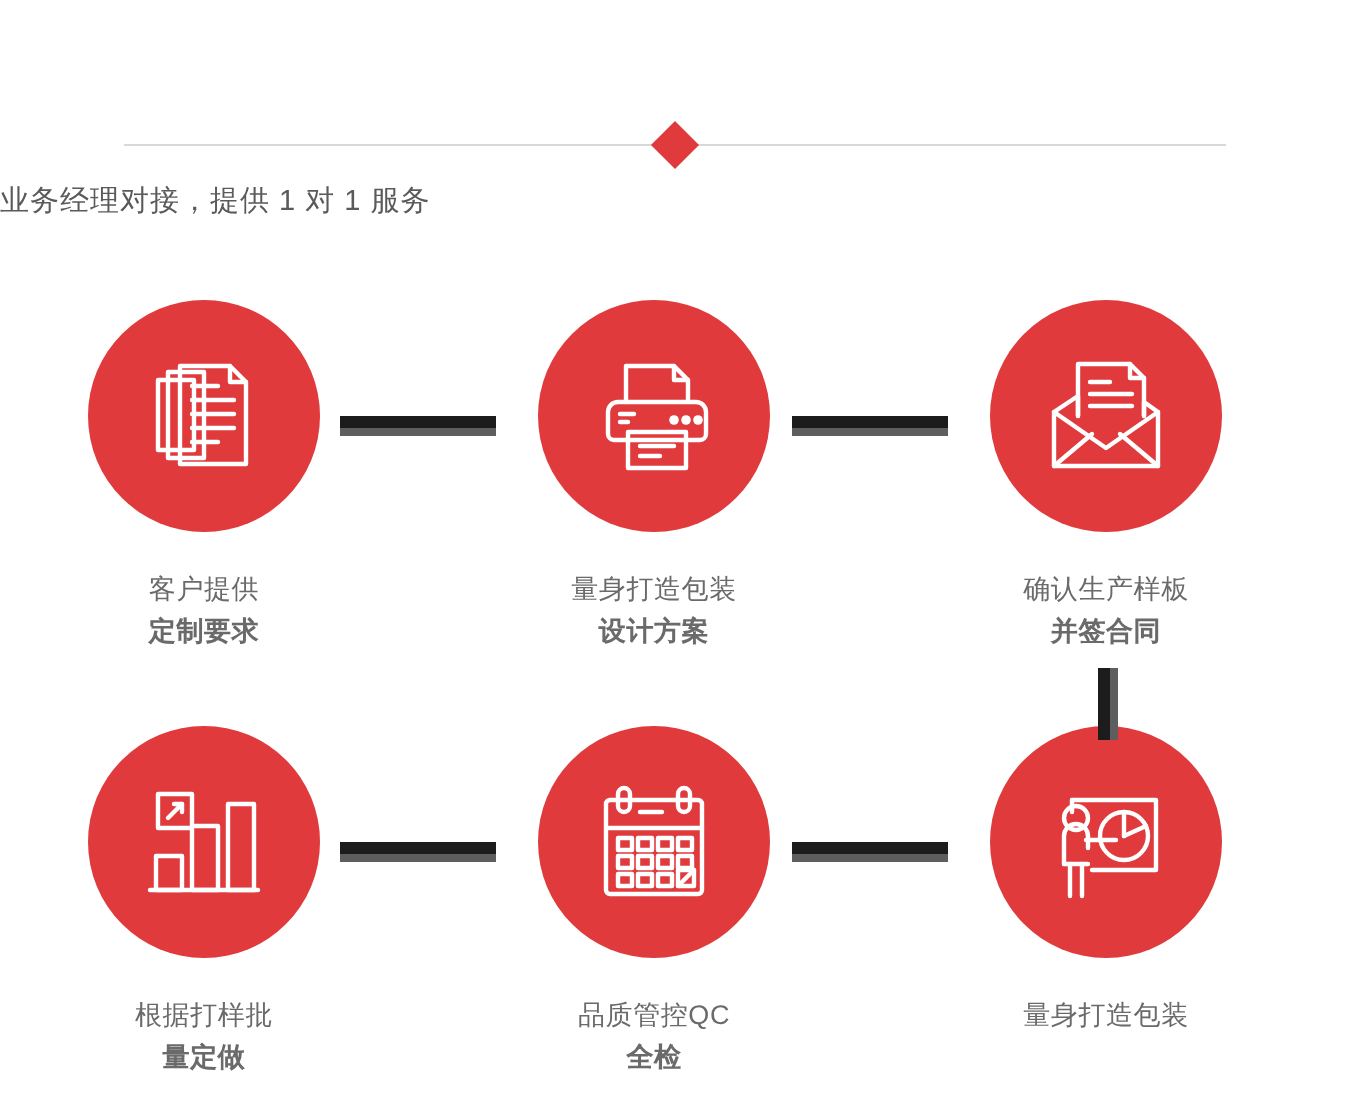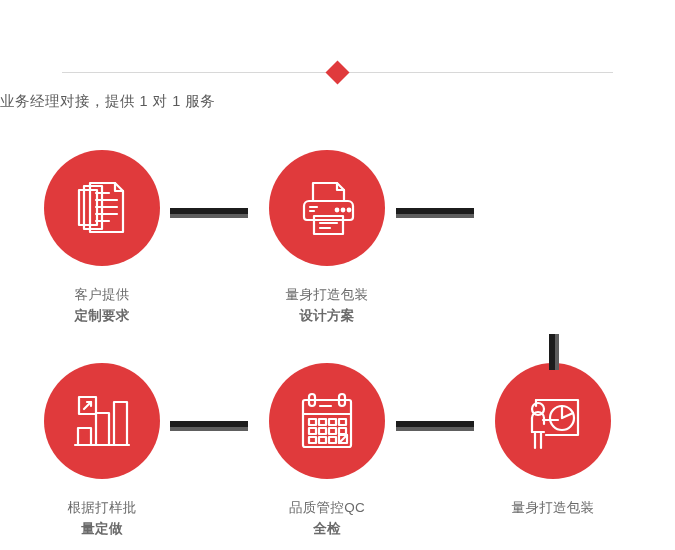--- a/index.html
+++ b/index.html
@@ -222,20 +222,42 @@
           <line x1="24" y1="51" x2="34" y2="51"></line>
         </svg>
       </span>
     </div>
     <div class="step-label">
       <span>量身打造包装</span>
       <span class="line2">设计方案</span>
     </div>
   </div>
 
+  <div class="step step-col-3 step-row-1">
+    <div class="circle">
+      <span>
+        <svg width="62" height="62" viewBox="0 0 62 62" fill="none" stroke="#ffffff" stroke-width="2.2" stroke-linejoin="round" stroke-linecap="round">
+          <path d="M17 31 L17 5 L43 5 L50 12 L50 31"></path>
+          <path d="M43 5 L43 12 L50 12"></path>
+          <line x1="23" y1="14" x2="33" y2="14"></line>
+          <line x1="23" y1="20" x2="44" y2="20"></line>
+          <line x1="23" y1="26" x2="44" y2="26"></line>
+          <path d="M5 29 L17 21 L17 31"></path>
+          <path d="M57 29 L50 24 L50 31"></path>
+          <path d="M5 29 L5 56 L57 56 L57 29 L31 47 Z"></path>
+          <path d="M5 56 L24 40"></path>
+          <path d="M57 56 L38 40"></path>
+        </svg>
+      </span>
+    </div>
+    <div class="step-label">
+      <span>确认生产样板</span>
+      <span class="line2">并签合同</span>
+    </div>
+  </div>
 
   <div class="step step-col-2 step-row-2">
     <div class="circle">
       <span>
         <svg width="62" height="62" viewBox="0 0 62 62" fill="none" stroke="#ffffff" stroke-width="2.2" stroke-linejoin="round" stroke-linecap="round">
           <rect x="7" y="10" width="48" height="47" rx="2"></rect>
           <line x1="7" y1="24" x2="55" y2="24"></line>
           <rect x="13" y="4" width="6" height="12" rx="3"></rect>
           <rect x="43" y="4" width="6" height="12" rx="3"></rect>
           <line x1="24" y1="16" x2="35" y2="16"></line>

